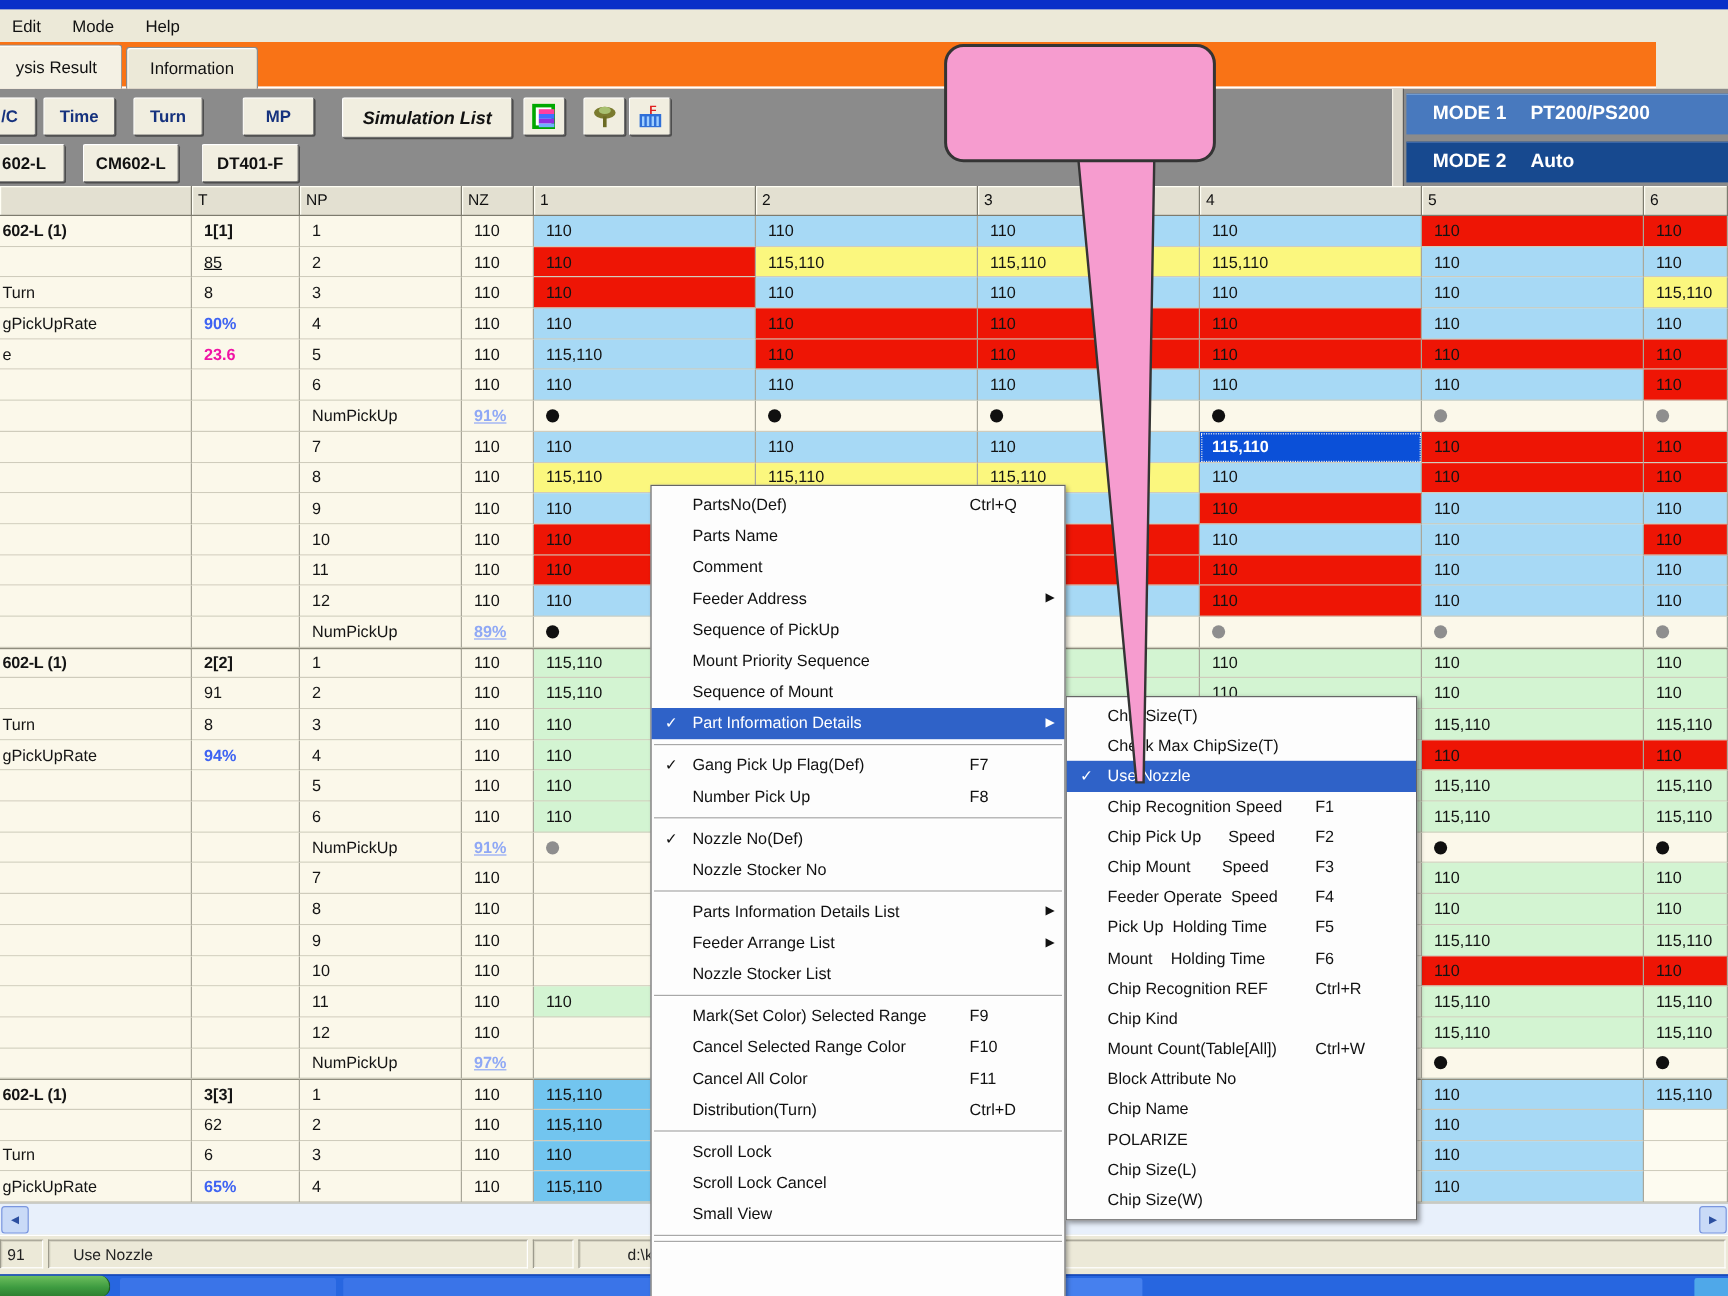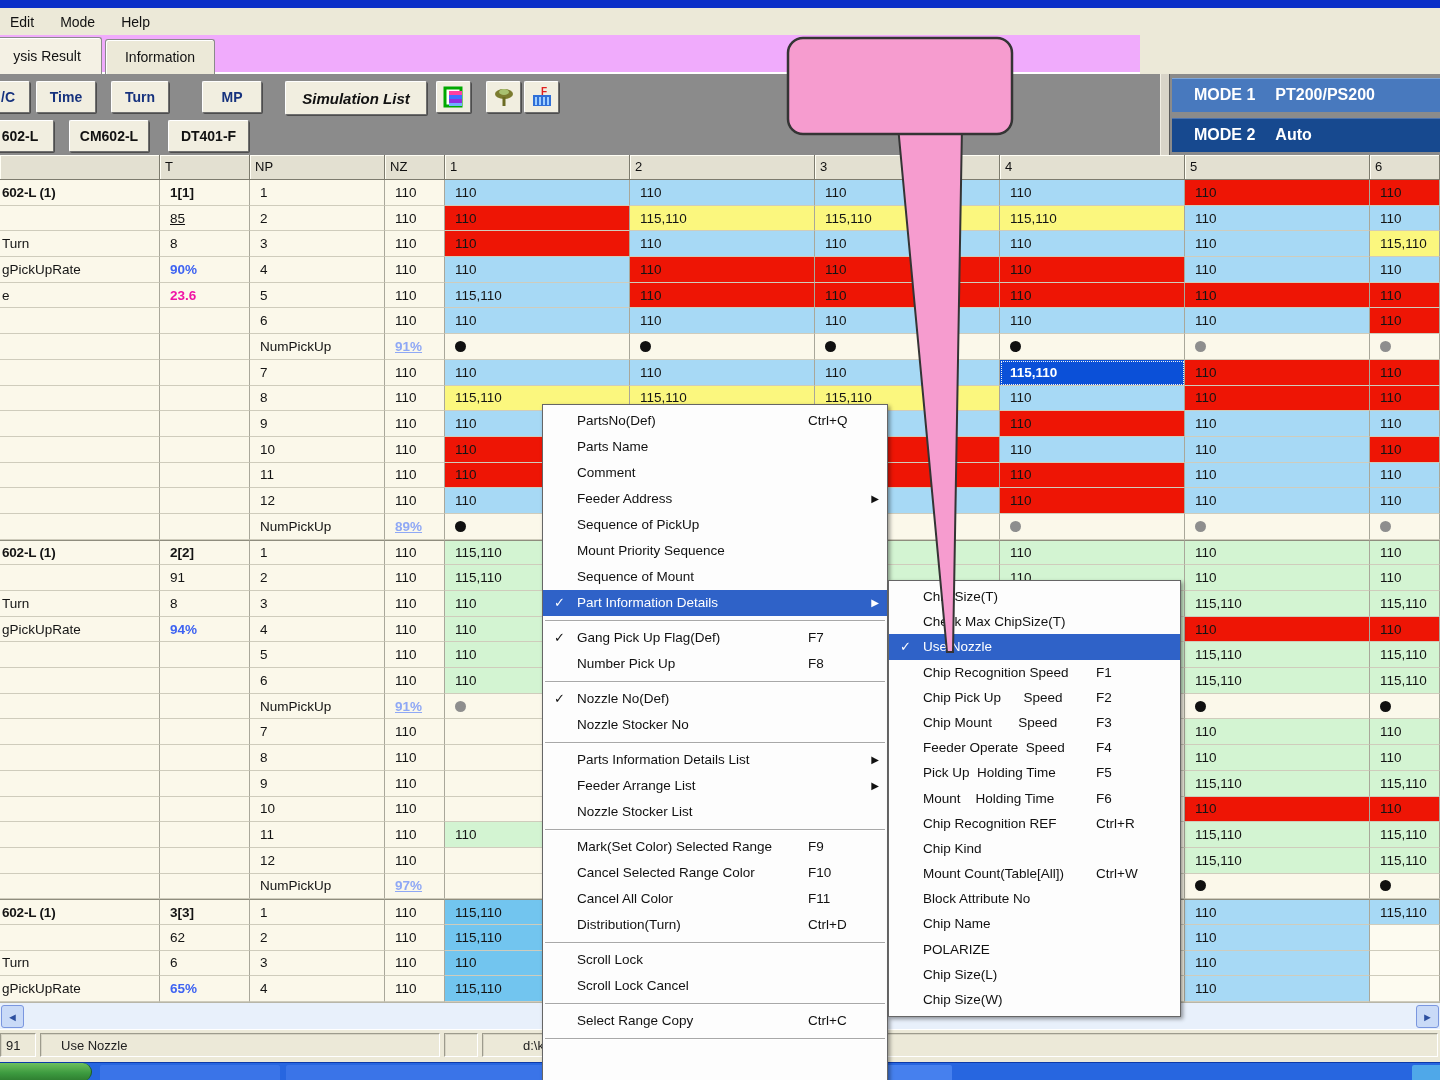--- a/index.html
+++ b/index.html
@@ -4,21 +4,21 @@
 <style>
   * { margin:0; padding:0; box-sizing:border-box; }
   html,body { width:1440px; height:1080px; }
   body { font-family:"Liberation Sans", sans-serif; }
   .screen { position:relative; width:1440px; height:1080px; overflow:hidden; background:#ECE9D8; }
 
   
   .titlestrip { position:absolute; left:0; top:0; width:1440px; height:8px; background:var(--title-blue); }
   .menubar { position:absolute; left:0; top:8px; width:1440px; height:27px; background:#ECE9D8; display:flex; align-items:center; gap:26px; padding-left:10px; font-size:14px; color:#111; }
   .menubar span { cursor:default; }
-  .tabrow { position:absolute; left:0; top:35px; width:1140px; height:39px; background:#f0abfc; border-bottom:2px solid #FFFFFF; }
+  .tabrow { position:absolute; left:0; top:35px; width:1380px; height:39px; background:#f97316; border-bottom:2px solid #FFFFFF; }
   .tab { position:absolute; top:4px; height:35px; background:#F4F1E4; border:1px solid #8A8A8A; border-bottom:none; border-radius:3px 3px 0 0; font-size:14px; color:#111; display:flex; align-items:center; justify-content:center; box-shadow:inset 1px 1px 0 #fff; }
   .tab.active { top:2px; height:37px; z-index:2; }
   .tab.inactive { background:#ECE9D8; }
 
   
   .toolbar { position:absolute; left:0; top:74px; width:1440px; height:81px; background:var(--gray); }
   .tbtn { position:absolute; background:var(--btn-face); border:1px solid #6F6F6F; border-top-color:#FFFFFF; border-left-color:#FFFFFF; border-radius:2px; box-shadow:1px 1px 0 #4d4d4d; font-size:14px; font-weight:bold; color:#16327E; display:flex; align-items:center; justify-content:center; cursor:default; }
   .tbtn.dark { color:#111; }
   .sim { font-style:italic; color:#111; font-size:15px; }
   .iconbtn { position:absolute; width:35px; height:32px; top:7px; background:var(--btn-face); border:1px solid #6F6F6F; border-top-color:#FFF; border-left-color:#FFF; border-radius:2px; box-shadow:1px 1px 0 #4d4d4d; display:flex; align-items:center; justify-content:center; }
@@ -621,22 +621,22 @@
       <div class="mi"><span>Feeder Arrange List</span><span class="arr">▶</span></div>
       <div class="mi"><span>Nozzle Stocker List</span></div>
       <div class="msep"></div>
       <div class="mi"><span>Mark(Set Color) Selected Range</span><span class="hk">F9</span></div>
       <div class="mi"><span>Cancel Selected Range Color</span><span class="hk">F10</span></div>
       <div class="mi"><span>Cancel All Color</span><span class="hk">F11</span></div>
       <div class="mi"><span>Distribution(Turn)</span><span class="hk">Ctrl+D</span></div>
       <div class="msep"></div>
       <div class="mi"><span>Scroll Lock</span></div>
       <div class="mi"><span>Scroll Lock Cancel</span></div>
+      <div class="mi"><span>Small View</span></div>
       <div class="msep"></div>
-      <div class="mi"><span>Select Range Copy</span><span class="hk">Ctrl+C</span></div>
       <div class="msep"></div>
     </div>
   <div class="menu sub" id="submenu">
       <div class="mi"><span>Chip Size(T)</span></div>
       <div class="mi"><span>Check Max ChipSize(T)</span></div>
       <div class="mi hl"><span class="chk">✓</span><span>Use Nozzle</span></div>
       <div class="mi"><span>Chip Recognition Speed</span><span class="hk">F1</span></div>
       <div class="mi"><span>Chip Pick Up      Speed</span><span class="hk">F2</span></div>
       <div class="mi"><span>Chip Mount       Speed</span><span class="hk">F3</span></div>
       <div class="mi"><span>Feeder Operate  Speed</span><span class="hk">F4</span></div>

